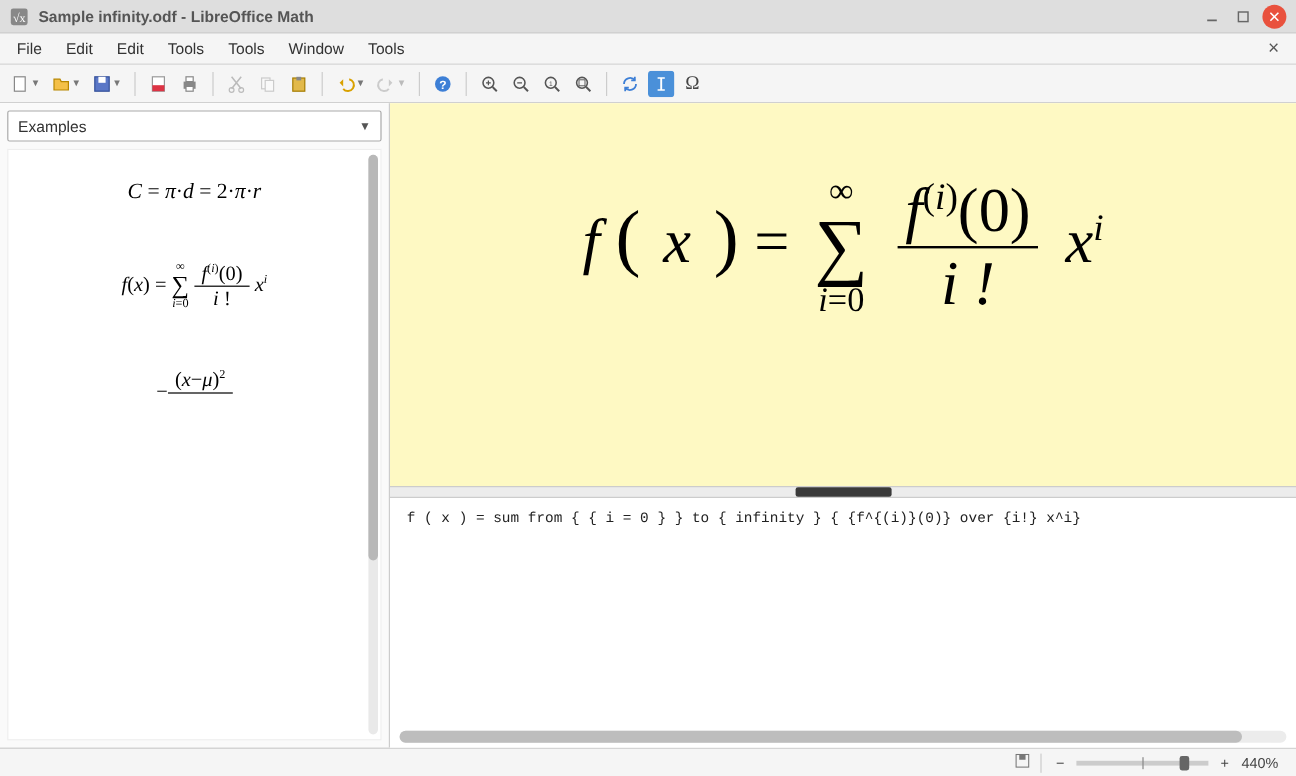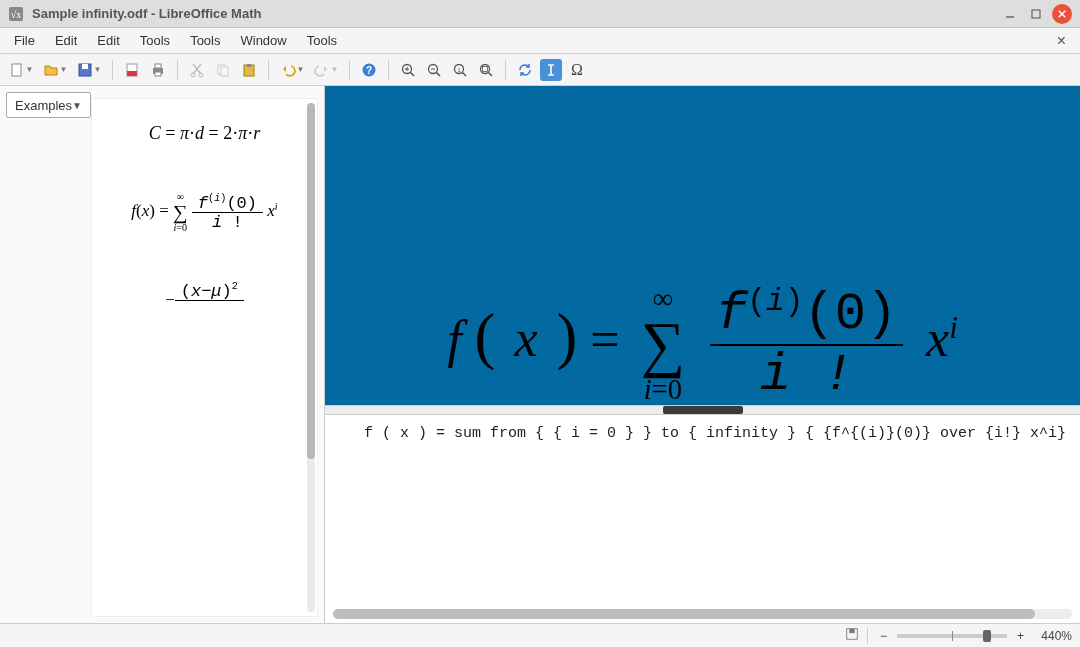--- a/index.html
+++ b/index.html
@@ -64,54 +64,54 @@
   flex:1;
   display:flex;
   min-height:0;
   background:#fff;
 }
 
 
 .side-panel {
   width: 325px;
   border-right: 1px solid #ccc;
-  display:flex;flex-direction:row;
+  display:flex;flex-direction:column;
   background:#fafafa;
   padding:6px;
 }
 .side-select {
   display:flex;align-items:center;
   border:1px solid #aaa;background:#fff;height:26px;padding:0 8px;cursor:pointer;
   justify-content:space-between;border-radius:2px;
 }
 .side-body{flex:1;overflow:hidden;position:relative;margin-top:6px;background:#fff;border:1px solid #eee;}
 .side-scroll{position:absolute;right:2px;top:4px;bottom:4px;width:8px;background:#e9e9e9;border-radius:4px;}
 .side-scroll-thumb{position:absolute;left:0;right:0;top:0;height:70%;background:#b8b8b8;border-radius:4px;}
 .example-item{padding:24px 8px;text-align:center;font-family:"Times New Roman",serif;font-style:italic;font-size:18px;color:#000;}
 
 
 .workspace{flex:1;display:flex;flex-direction:column;min-width:0;}
-.formula-view{flex:1;background:#0369a1;position:relative;overflow:hidden;display:flex;align-items:flex-end;justify-content:center;padding-top:60px;}
+.formula-view{flex:1;background:#fef9c3;position:relative;overflow:hidden;display:flex;align-items:flex-start;justify-content:center;padding-top:60px;}
 .formula-display{font-family:"Times New Roman",serif;font-style:italic;font-size:52px;color:#000;white-space:nowrap;}
 .splitter{height:10px;background:#ececec;border-top:1px solid #ccc;border-bottom:1px solid #ccc;position:relative;display:flex;align-items:center;justify-content:center;}
 .splitter-grip{width:80px;height:8px;background:#3a3a3a;border-radius:2px;}
-.code-view{height:208px;background:#fff;position:relative;padding:10px 14px;font-family:"Liberation Mono","Courier New",monospace;font-size:15px;color:#222;text-align:right;}
+.code-view{height:208px;background:#fff;position:relative;padding:10px 14px;font-family:"Liberation Mono","Courier New",monospace;font-size:12px;color:#222;}
 .code-view .hscroll{position:absolute;left:8px;right:8px;bottom:4px;height:10px;background:#ececec;border-radius:5px;}
 .code-view .hscroll-thumb{position:absolute;left:0;top:0;bottom:0;width:95%;background:#bdbdbd;border-radius:5px;}
 
 
 .statusbar{height:24px;background:#f5f5f5;border-top:1px solid #ccc;display:flex;align-items:center;padding:0 8px;font-size:12px;color:#444;}
 .statusbar .spacer{flex:1;}
 .statusbar .sb-sep{width:1px;height:16px;background:#ccc;margin:0 8px;}
 .zoom-slider{width:110px;height:4px;background:#ccc;position:relative;margin:0 6px;}
 .zoom-slider .tick{position:absolute;top:-3px;width:1px;height:10px;background:#888;}
 .zoom-slider .thumb{position:absolute;top:-4px;width:8px;height:12px;background:#666;border-radius:2px;}
 
 
-.frac{display:inline-block;vertical-align:middle;text-align:center;font-family:Liberation Mono, monospace;}
+.frac{display:inline-block;vertical-align:middle;text-align:center;}
 .frac .num{display:block;border-bottom:2px solid #000;padding:0 6px;}
 .frac .den{display:block;padding:0 6px;}
 .sumop{display:inline-block;vertical-align:middle;text-align:center;line-height:1;}
 .sumop .top{display:block;font-size:0.55em;}
 .sumop .sig{display:block;font-size:1.2em;font-style:normal;}
 .sumop .bot{display:block;font-size:0.55em;}
 sup{font-size:0.6em;vertical-align:super;}
 .rm{font-style:normal;}
 .paren{font-style:normal;}
 
@@ -354,14 +354,14 @@
         <rect x="5" y="2" width="6" height="5" fill="#777"></rect>
       </svg>
   </span>
   <span class="sb-sep"></span>
   <span style="cursor:pointer;padding:0 4px;">−</span>
   <span class="zoom-slider">
     <span class="tick" style="left:50%;"></span>
     <span class="thumb" style="left:78%;"></span>
   </span>
   <span style="cursor:pointer;padding:0 4px;">+</span>
-  <span style="min-width:44px;text-align:right;">440%</span>
+  <span style="min-width:44px;text-align:center;">440%</span>
 </div>
 
 </body></html>

